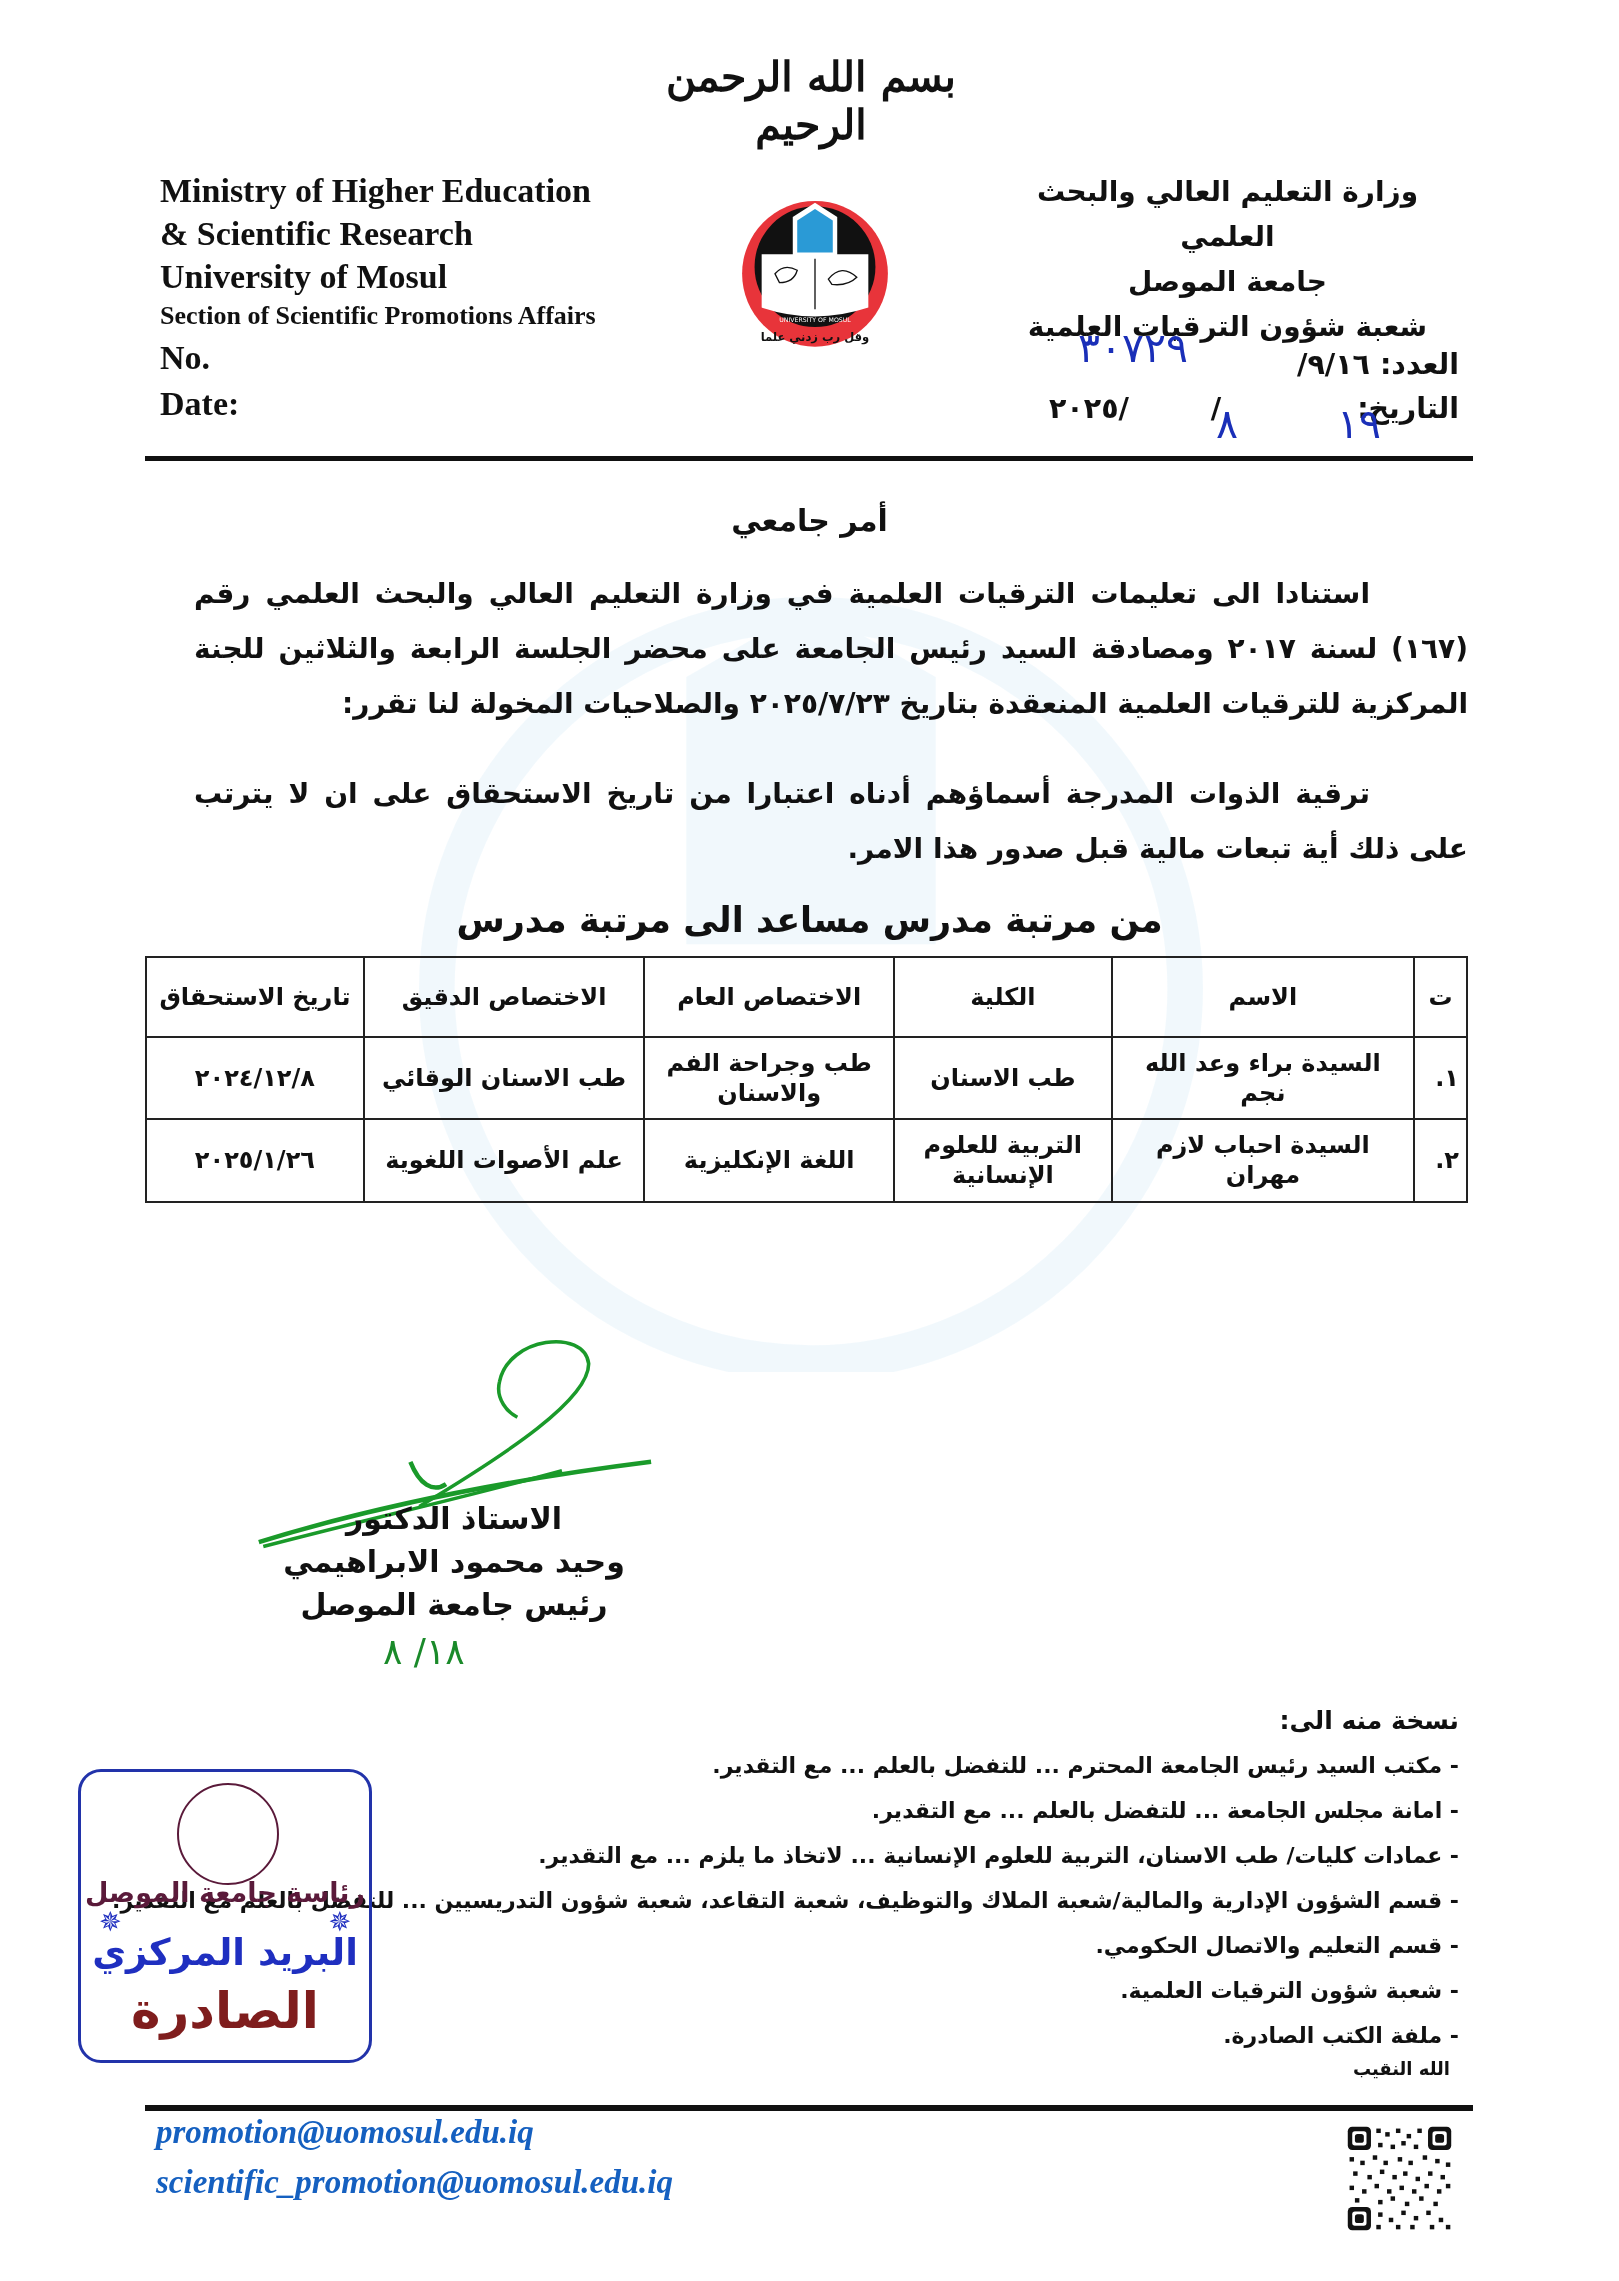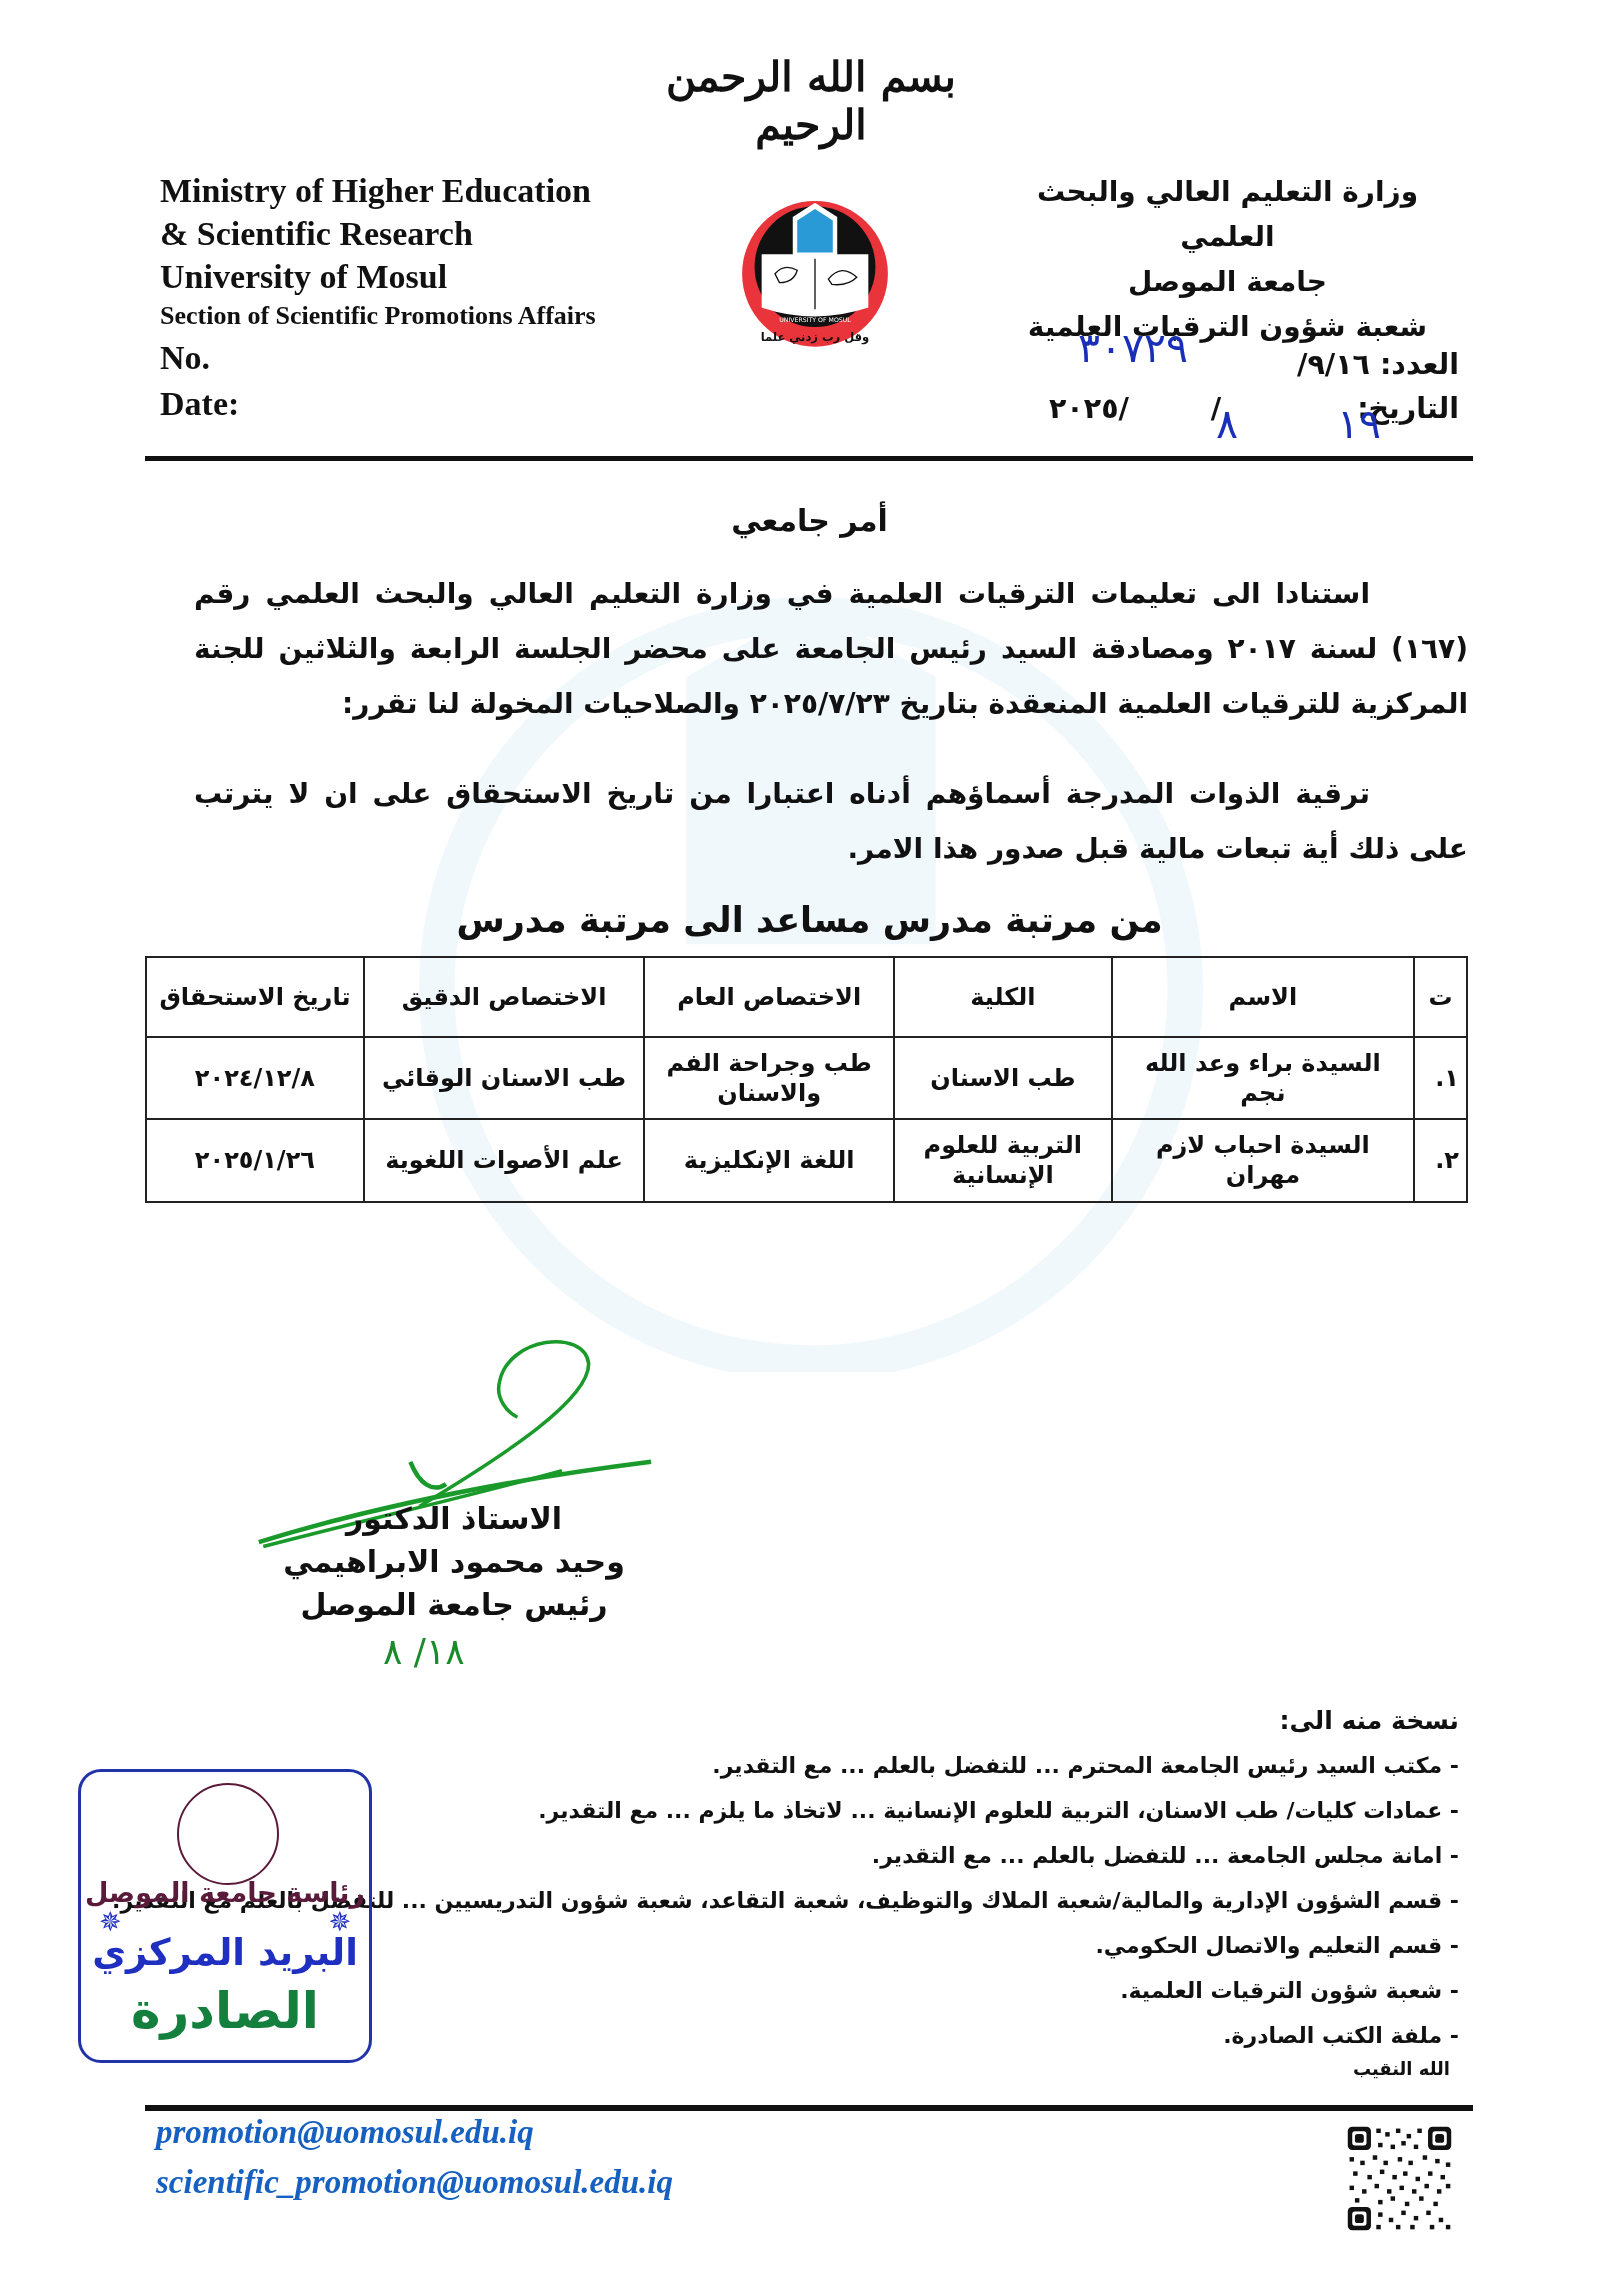--- a/index.html
+++ b/index.html
@@ -62,21 +62,21 @@
   
   .stamp { left:78px; top:1769px; width:294px; height:294px; border:3.6px solid #2233aa;
            border-radius:23px; box-sizing:border-box; }
   .stamp-seal { position:absolute; left:96px; top:10.7px; width:102px; height:102px;
                 border:2.7px solid #5a1a3a; border-radius:50%; box-sizing:border-box; }
   .stamp-line1 { position:absolute; left:0; width:100%; top:105px; text-align:center;
                  color:#5a1a3a; font-size:27px; font-weight:bold; direction:rtl; }
   .stamp-line2 { position:absolute; left:0; width:100%; top:159px; text-align:center;
                  color:#1f2fc0; font-size:37px; font-weight:bold; direction:rtl; }
   .stamp-line3 { position:absolute; left:0; width:100%; top:210px; text-align:center;
-                 color:#15803d; font-size:50px; font-weight:bold; direction:rtl; }
+                 color:#7f1d1d; font-size:50px; font-weight:bold; direction:rtl; }
   .stamp-star { position:absolute; top:134px; color:#1f2fc0; font-size:27px; }
 
   
   .email { left:156px; font-family:"Liberation Serif", serif; font-style:italic; font-weight:bold;
            color:#1560c0; font-size:33px; }
   .qr { left:1346px; top:2125px; width:107px; height:107px; }
 </style>
 </head>
 <body>
 
@@ -184,22 +184,22 @@
 <div class="abs ar sig-block">
   <div>الاستاذ الدكتور</div>
   <div>وحيد محمود الابراهيمي</div>
   <div>رئيس جامعة الموصل</div>
 </div>
 <div class="abs sig-date">١٨/ ٨</div>
 
 <div class="abs ar copies">
   <div class="head">نسخة منه الى:</div>
   <div class="item">- مكتب السيد رئيس الجامعة المحترم ... للتفضل بالعلم ... مع التقدير.</div>
+  <div class="item">- امانة مجلس الجامعة ... للتفضل بالعلم ... مع التقدير.</div>
   <div class="item">- عمادات كليات/ طب الاسنان، التربية للعلوم الإنسانية ... لاتخاذ ما يلزم ... مع التقدير.</div>
-  <div class="item">- امانة مجلس الجامعة ... للتفضل بالعلم ... مع التقدير.</div>
   <div class="item">- قسم الشؤون الإدارية والمالية/شعبة الملاك والتوظيف، شعبة التقاعد، شعبة شؤون التدريسيين ... للتفضل بالعلم مع التقدير.</div>
   <div class="item">- قسم التعليم والاتصال الحكومي.</div>
   <div class="item">- شعبة شؤون الترقيات العلمية.</div>
   <div class="item">- ملفة الكتب الصادرة.</div>
 </div>
 <div class="abs ar typist">الله النقيب</div>
 
 <div class="abs stamp">
   <div class="stamp-seal"></div>
   <div class="stamp-line1">رئاسة جامعة الموصل</div>

